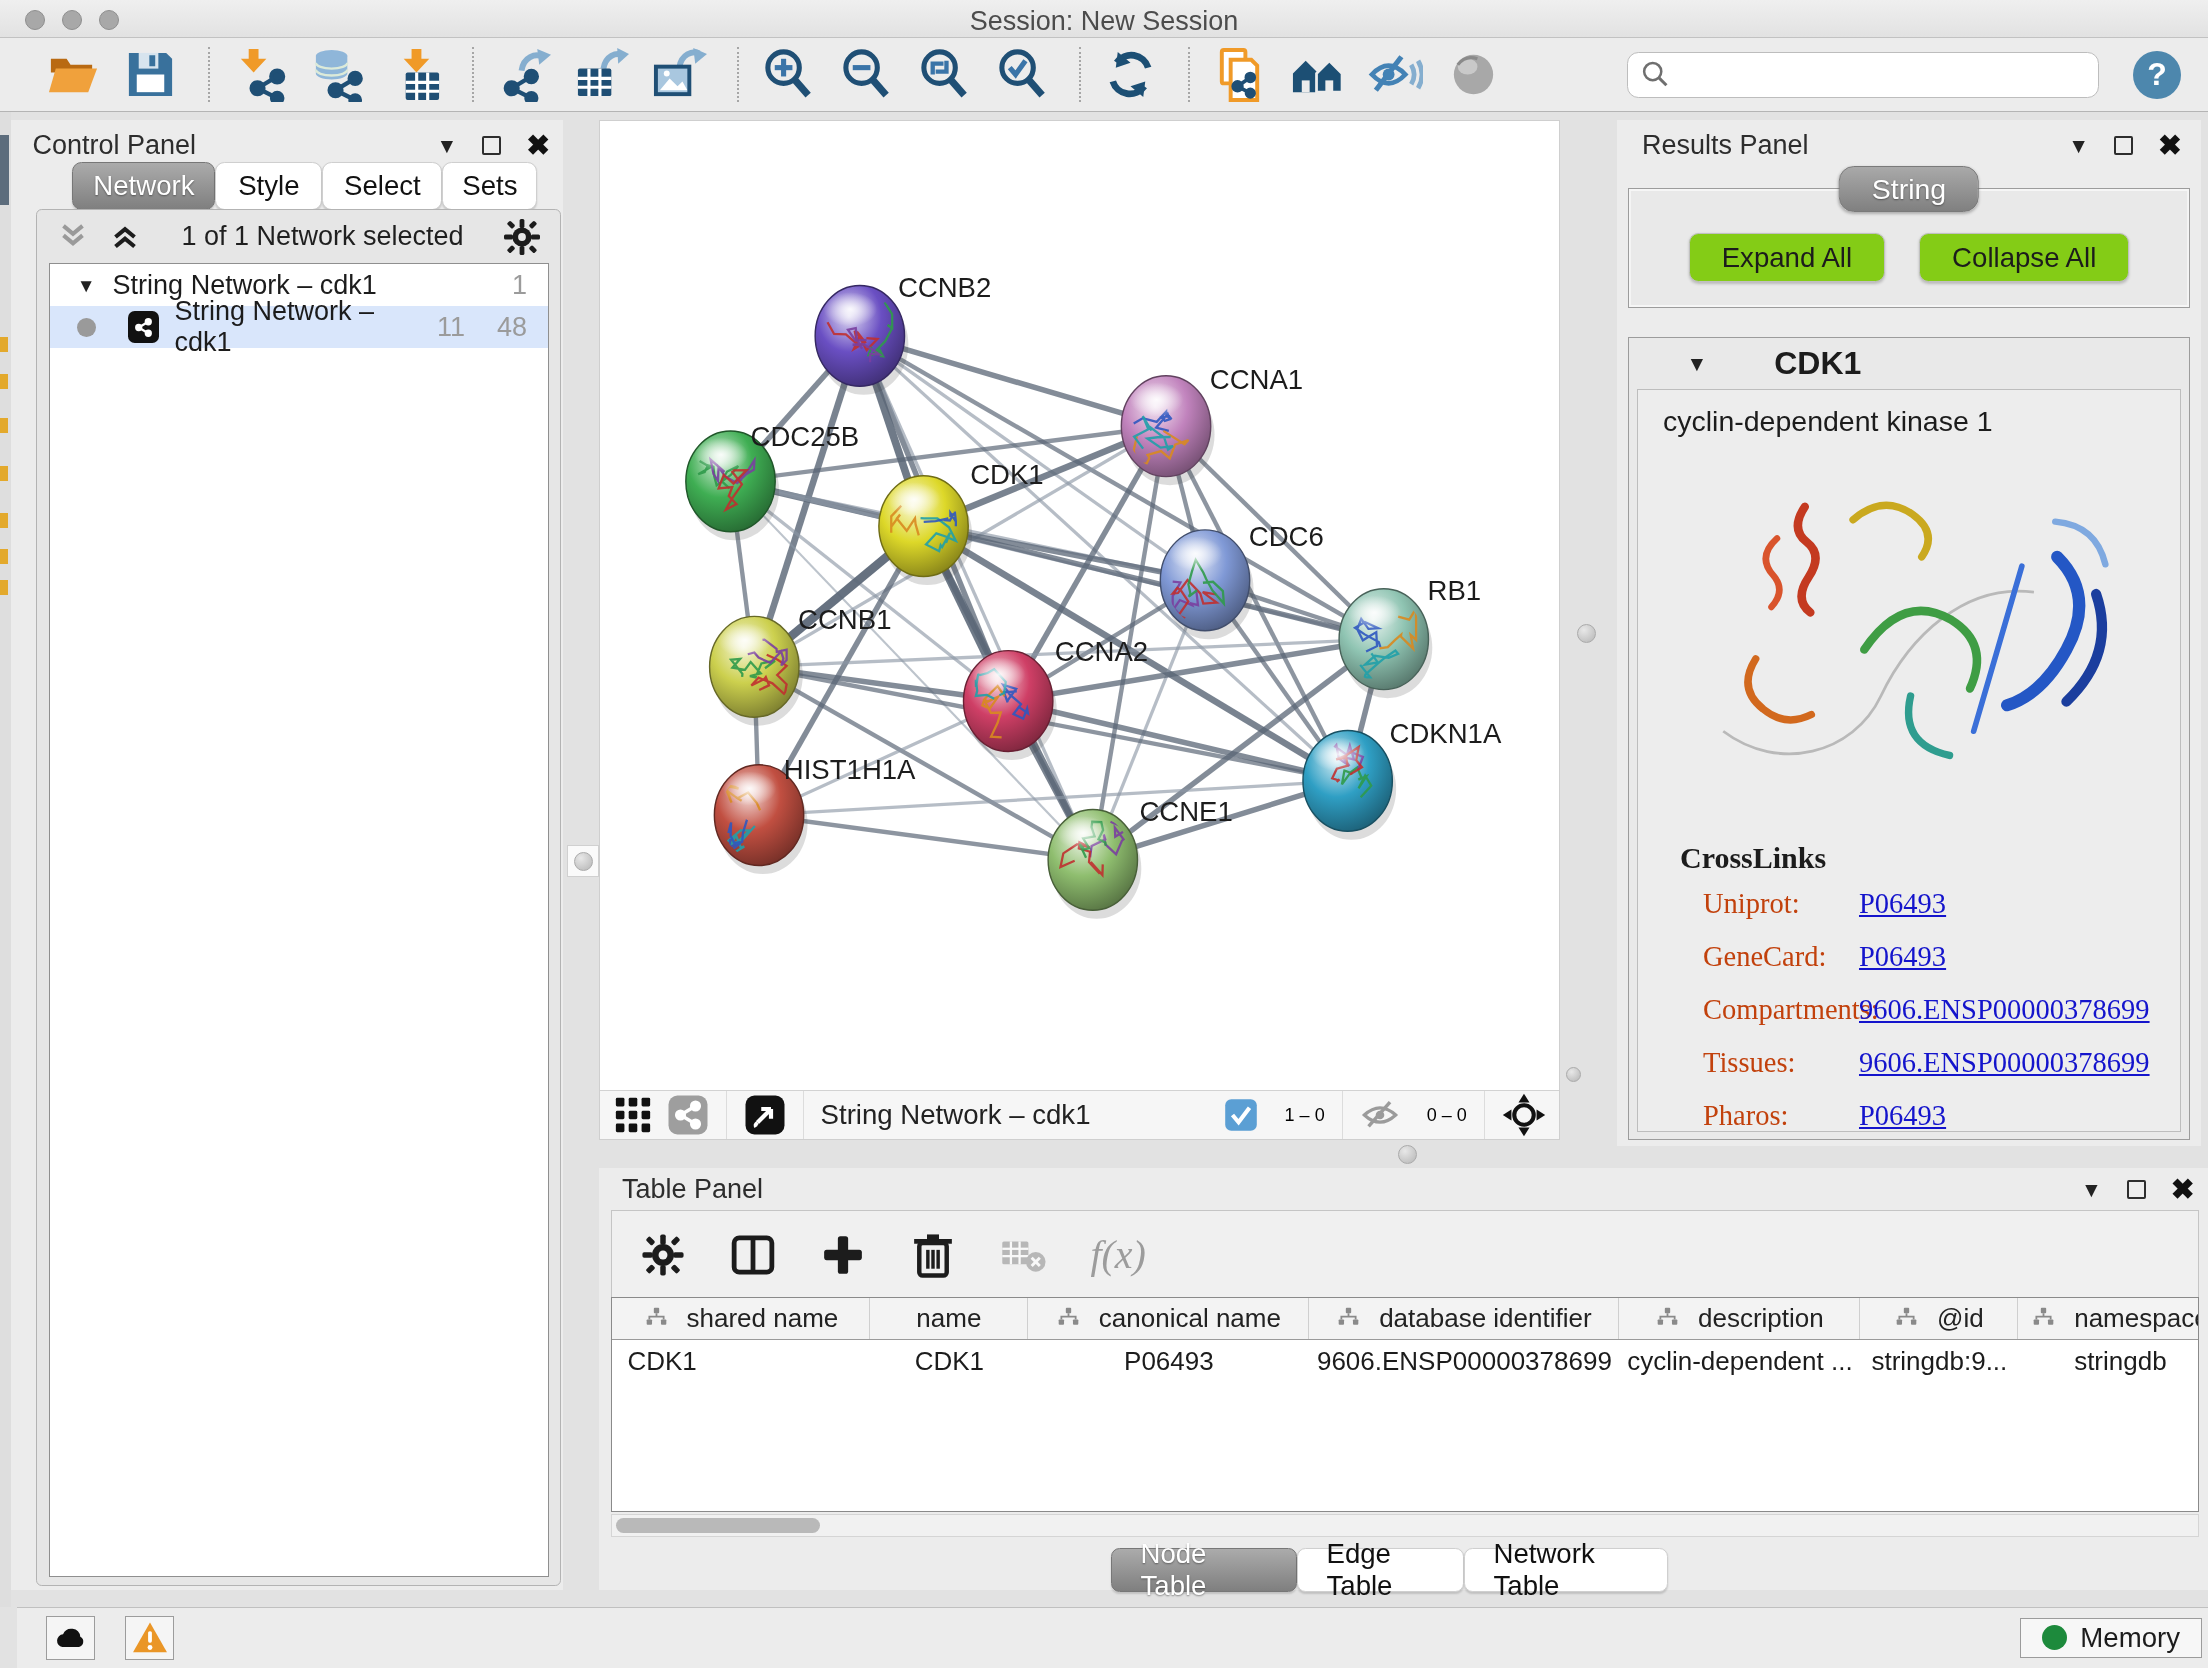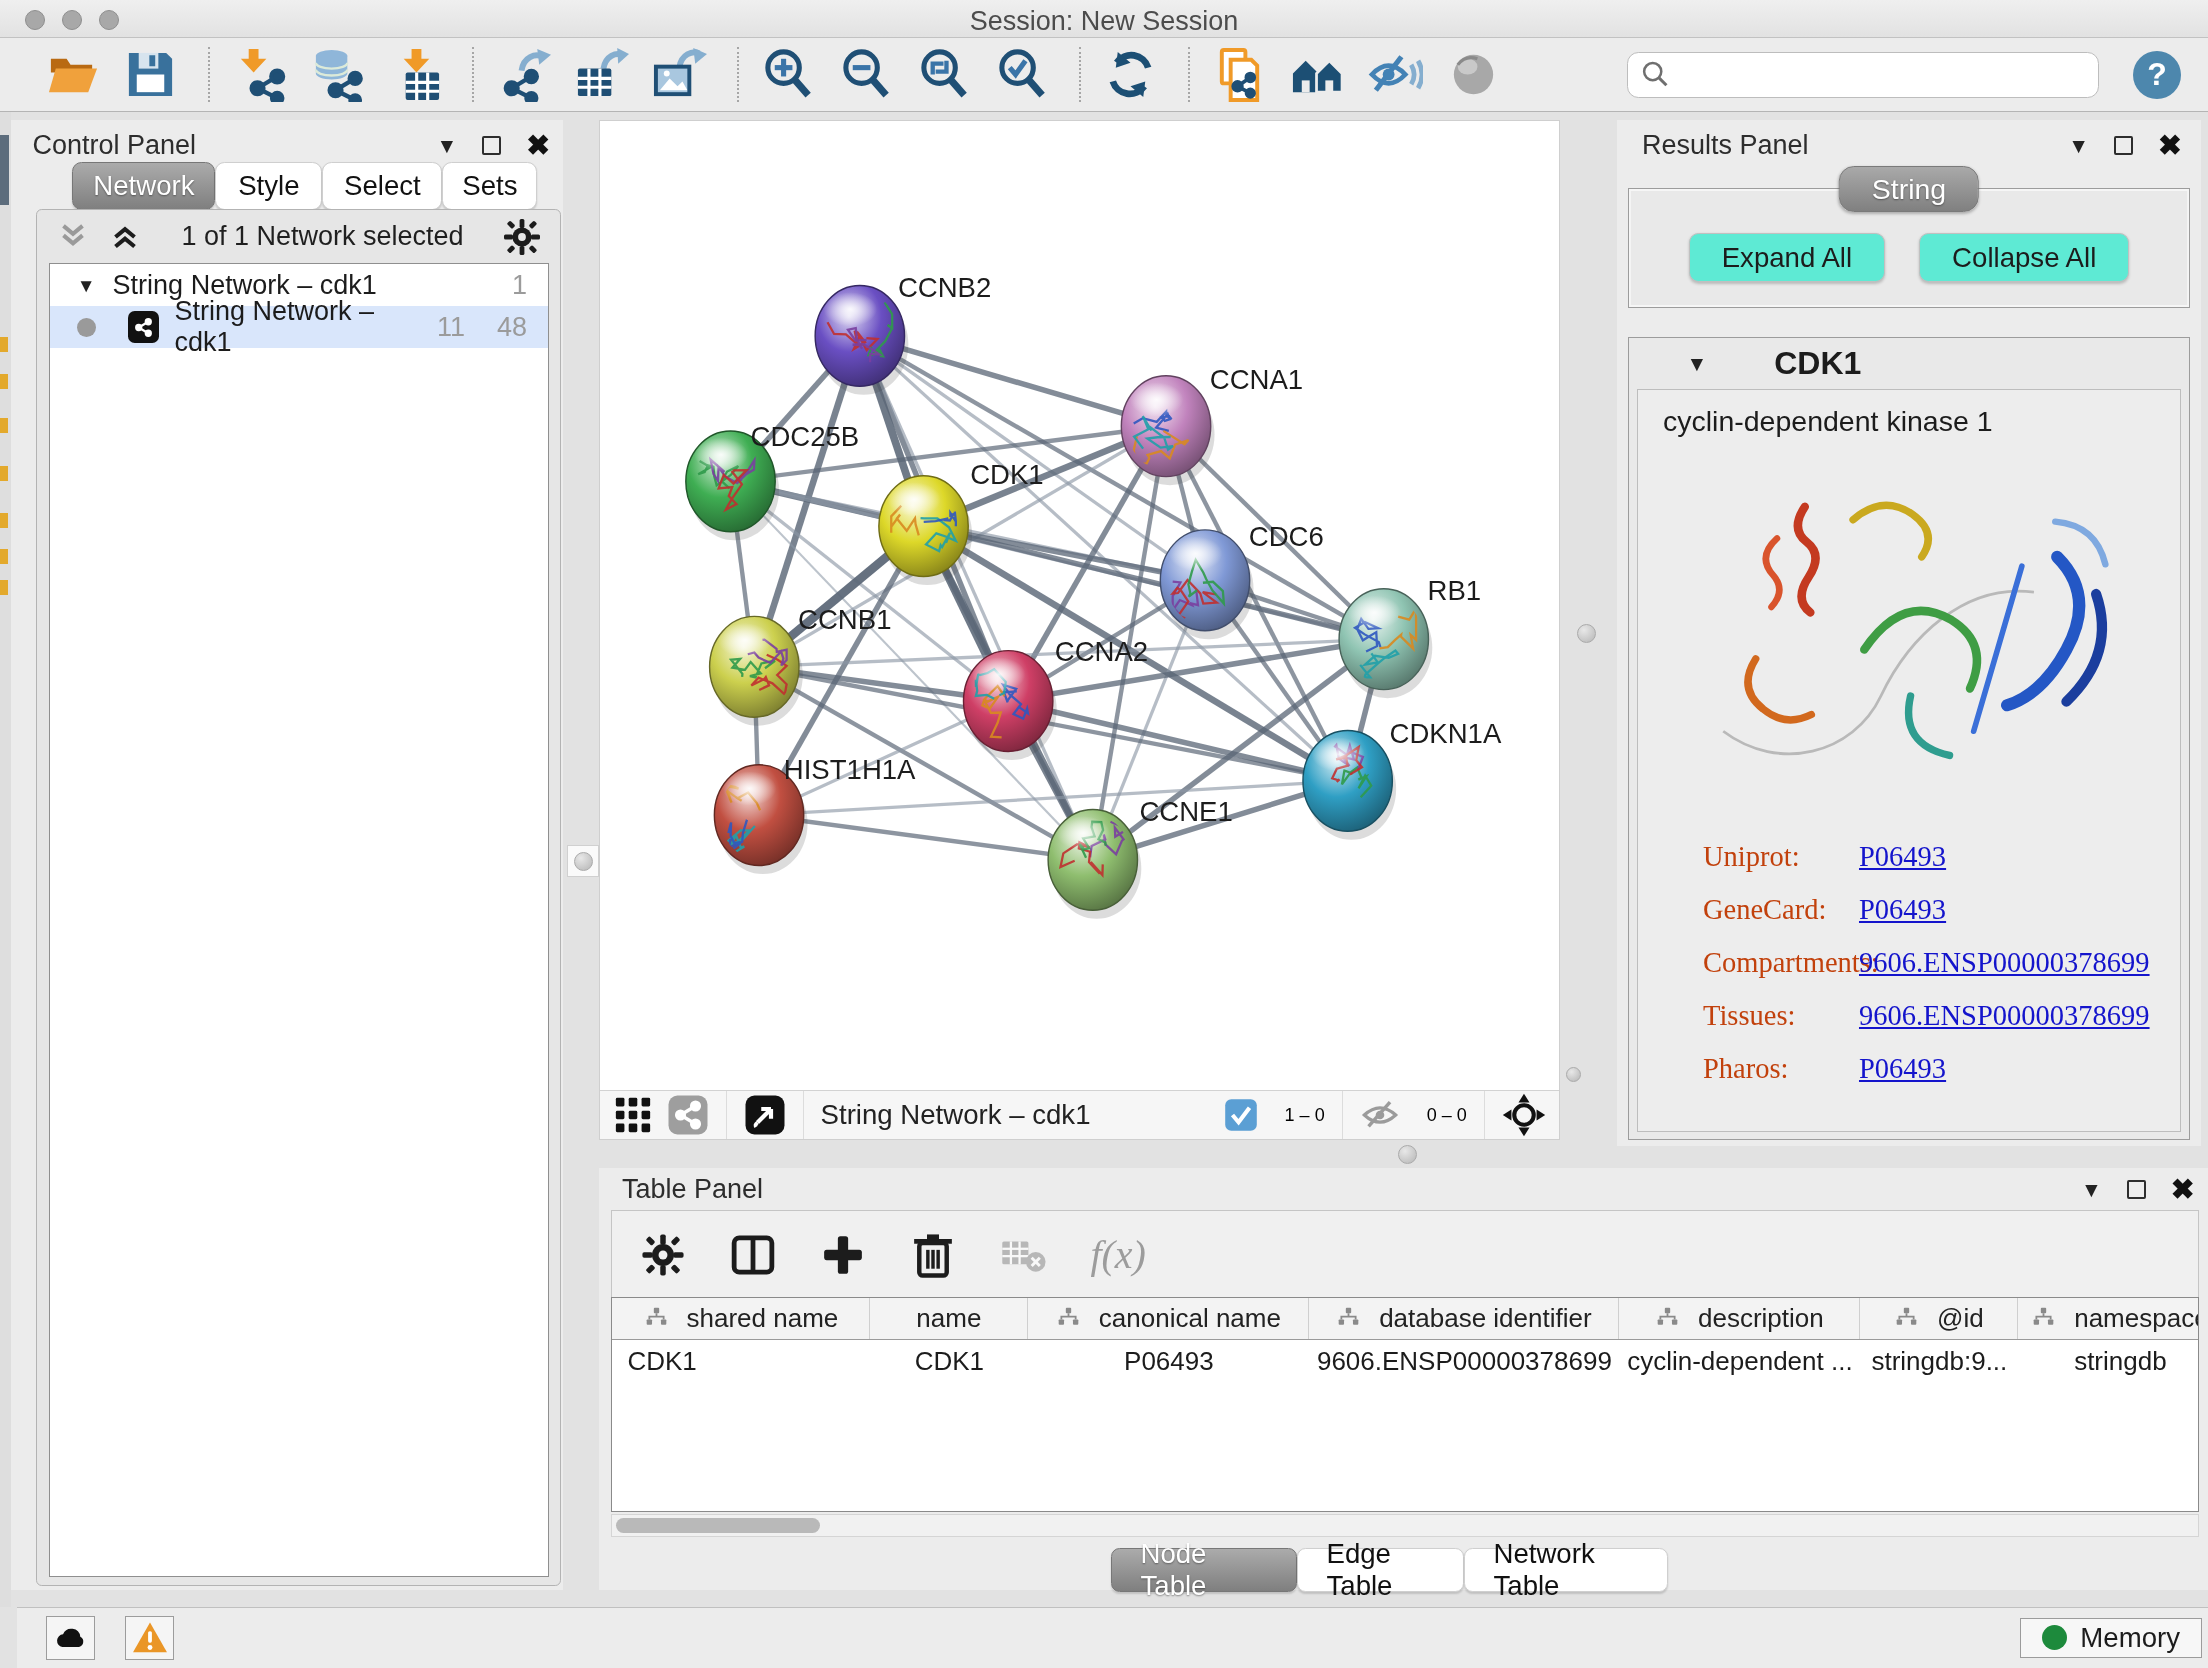--- a/index.html
+++ b/index.html
@@ -73,21 +73,21 @@
   .nt-right { margin-left:auto; display:flex; align-items:center; }
 
   
   .results-panel { position:absolute; left:1617px; top:120px; width:584px; height:1026px; background:#ececec; }
   .rp-head { padding:9.5px 19px 0 25px; }
   .rp-tab { position:absolute; left:50%; transform:translateX(-50%); top:46px; height:46px; padding:0 32px;
     background:linear-gradient(#a9a9a9,#808080); border:1px solid #7a7a7a; border-radius:15px; color:#fff; font-size:28.5px;
     display:flex; align-items:center; text-shadow:0 1px 1.9px rgba(0,0,0,.4); box-shadow:0 1.9px 2.9px rgba(0,0,0,.25); z-index:2; }
   .rp-box1 { position:absolute; left:11.4px; right:11.4px; top:68px; height:120px; background:#e9e9e9;
     border:1.9px solid #9c9c9c; box-shadow:inset 0 0 0 1.9px #f6f6f6; display:flex; align-items:flex-end; justify-content:center; gap:34px; padding-bottom:25px; }
-  .rp-btn { height:49px; padding:0 32px; background:#5eead4; border:1px solid #c0c0c0; border-radius:9.5px; font-size:27.6px;
+  .rp-btn { height:49px; padding:0 32px; background:#84cc16; border:1px solid #c0c0c0; border-radius:9.5px; font-size:27.6px;
     display:flex; align-items:center; box-shadow:0 1.9px 2.9px rgba(0,0,0,.2); }
   .rp-box2 { position:absolute; left:11.4px; right:11.4px; top:217px; bottom:5.7px; background:#e9e9e9; border:1.9px solid #9c9c9c; }
   .rp-gene-head { height:51px; display:flex; align-items:center; padding-left:57px; gap:67px; }
   .rp-gene { font-size:32px; font-weight:bold; }
   .rp-inner { position:absolute; left:7.6px; right:7.6px; top:51px; bottom:7.6px; background:#ededed; border:1px solid #bdbdbd; }
   .rp-desc { font-size:28.5px; padding:15px 0 0 25px; }
   .protein-img { position:absolute; left:28.5px; top:63px; }
   .crosslinks { position:absolute; left:42px; top:451px; font-family:"Liberation Serif", serif; }
   .cl-title { font-size:30px; font-weight:bold; margin-bottom:13.3px; }
   .cl-row { display:flex; font-size:28.5px; margin-bottom:21px; }
@@ -736,20 +736,21 @@
           <path d="M95,222 q-20,32 8,54 q24,20 52,6" stroke="#d2691e" stroke-width="8" fill="none" stroke-linecap="round"></path>
           <path d="M200,72 q32,-28 64,-6 q28,20 10,46" stroke="#caa91f" stroke-width="8" fill="none" stroke-linecap="round"></path>
           <path d="M212,212 q42,-62 94,-32 q42,26 20,74" stroke="#3f9d44" stroke-width="9" fill="none" stroke-linecap="round"></path>
           <path d="M262,262 q-12,52 42,64" stroke="#2f9d8f" stroke-width="8" fill="none" stroke-linecap="round"></path>
           <path d="M420,112 q42,42 10,100 q-26,48 -64,60" stroke="#2457c5" stroke-width="13" fill="none" stroke-linecap="round"></path>
           <path d="M462,152 q22,64 -32,116" stroke="#1b3e9e" stroke-width="11" fill="none" stroke-linecap="round"></path>
           <path d="M382,122 L330,300" stroke="#3a6fd8" stroke-width="6" fill="none" stroke-linecap="round"></path>
           <path d="M472,120 q-10,-42 -54,-46" stroke="#7fa9e0" stroke-width="7" fill="none" stroke-linecap="round"></path>
         </svg>
         <div class="crosslinks">
+          <div class="cl-title">CrossLinks</div>
           <div id="cl-rows">
               <div class="cl-row">
                 <span class="cl-label">Uniprot:</span>
                 <span class="cl-value">P06493</span>
               </div>
               <div class="cl-row">
                 <span class="cl-label">GeneCard:</span>
                 <span class="cl-value">P06493</span>
               </div>
               <div class="cl-row">

